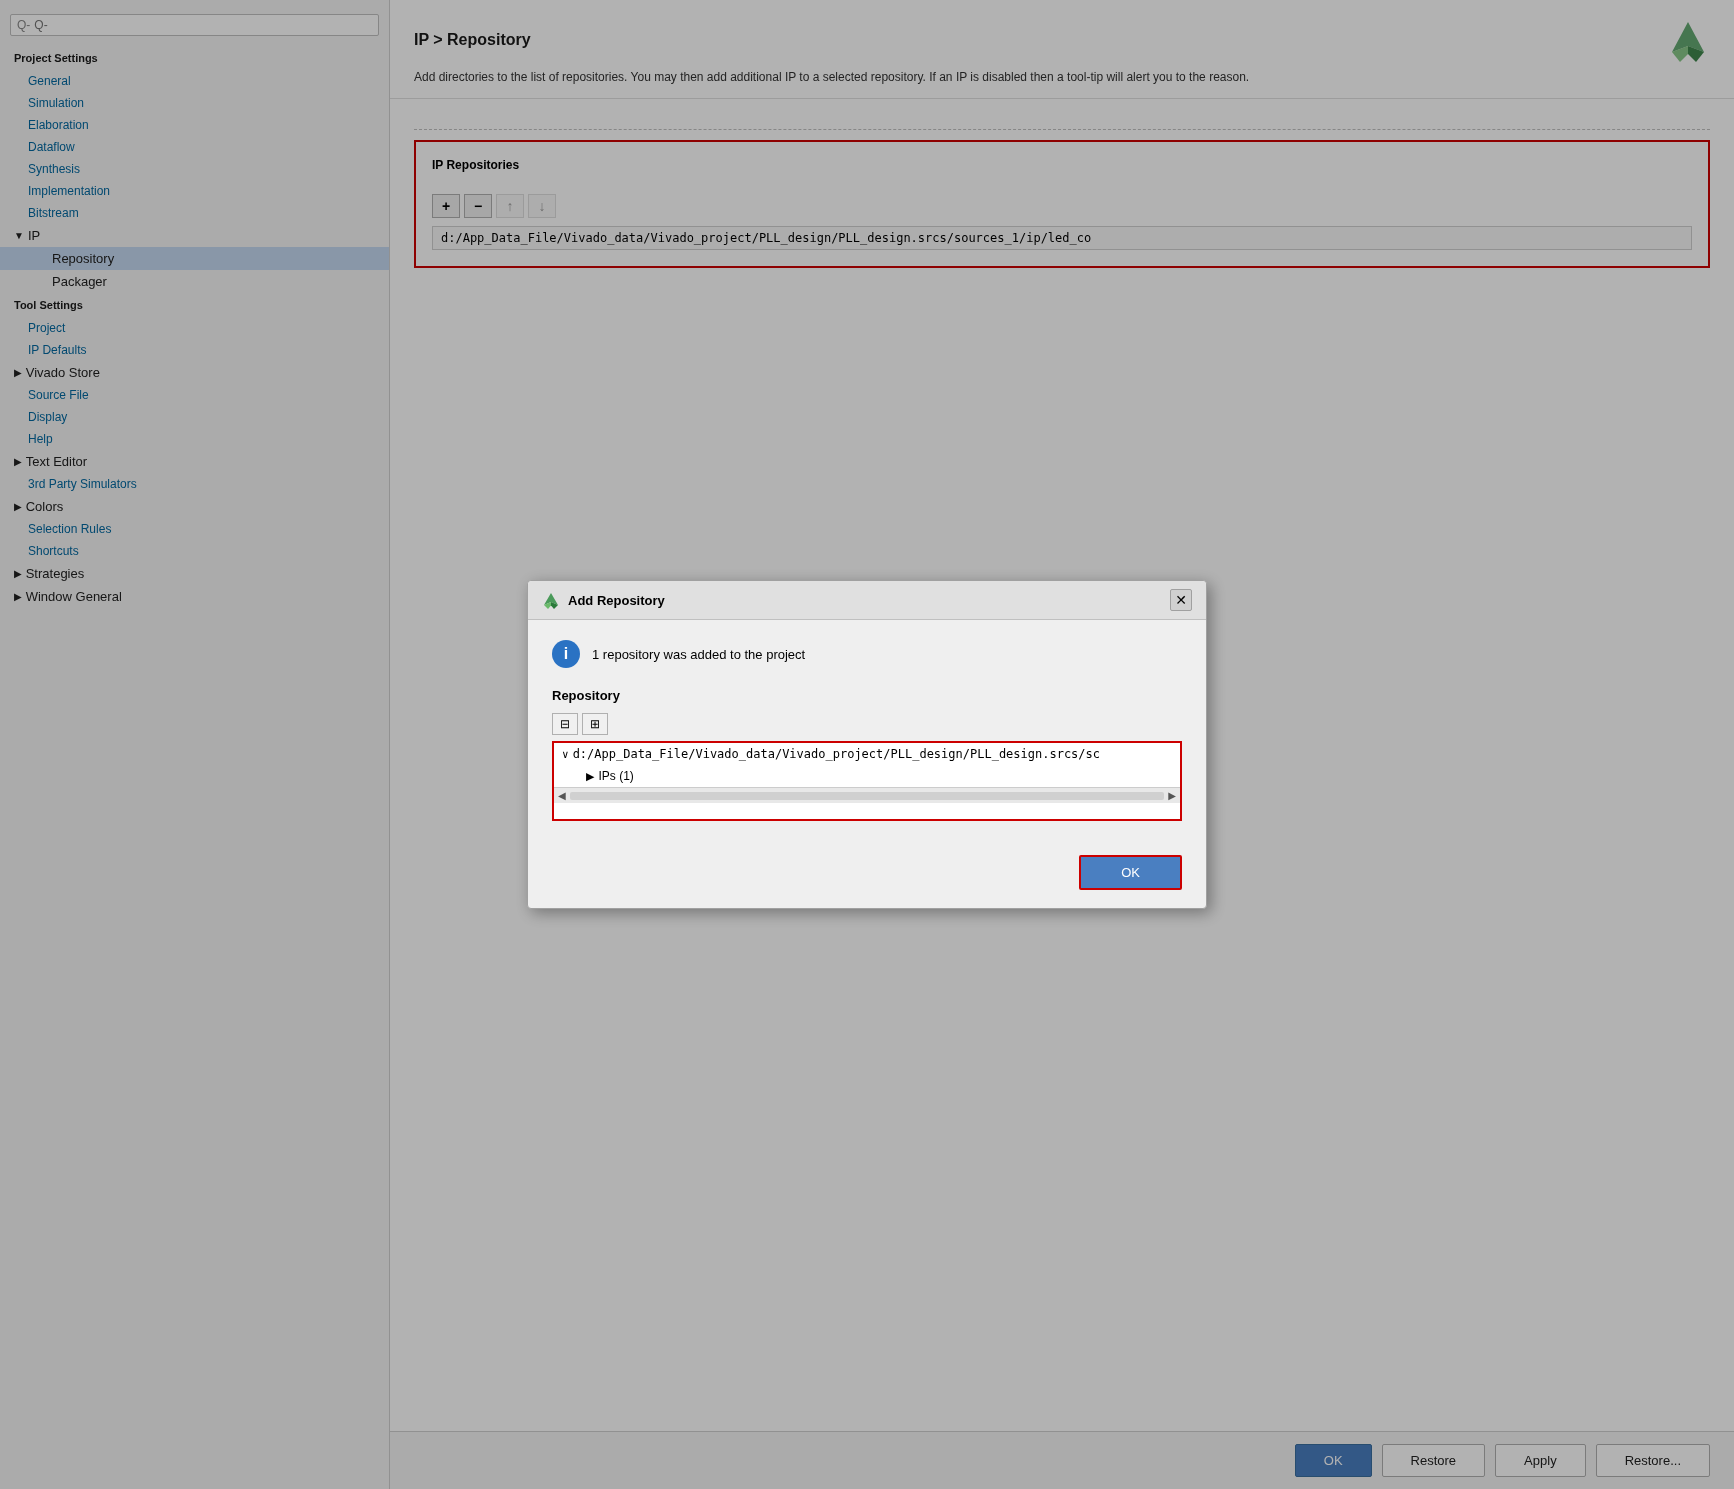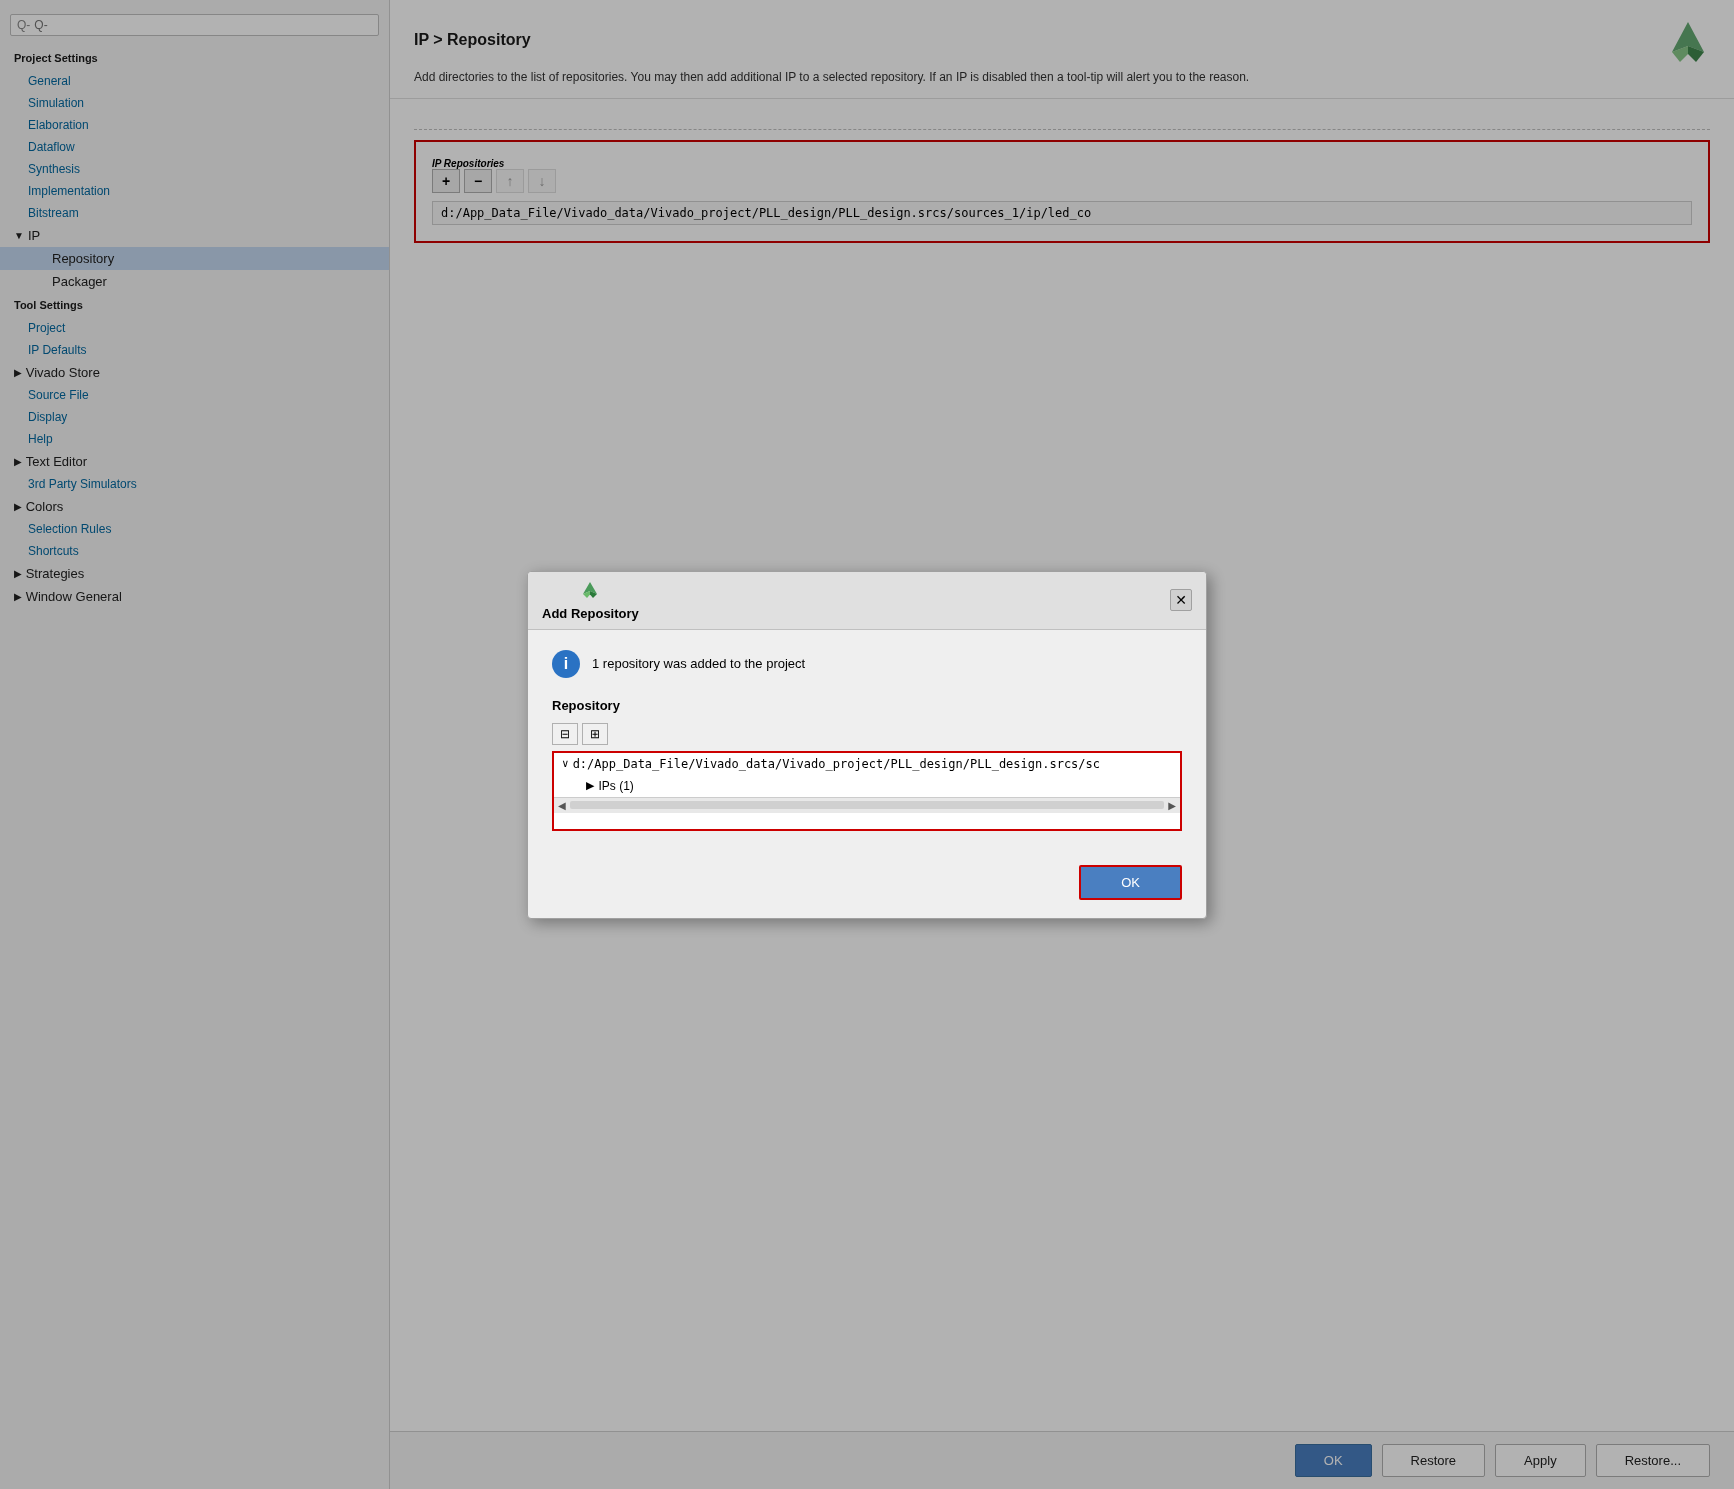--- a/index.html
+++ b/index.html
@@ -115,23 +115,22 @@
 
     
     .ip-repositories-box {
       border: 2px solid #cc0000;
       padding: 16px;
       background: white;
     }
 
     .ip-repositories-title {
       font-weight: bold;
-      font-size: 10px;
-      margin-bottom: 0;
-      font-style: italic;
+      font-size: 12px;
+      margin-bottom: 22px;
     }
 
     .repo-toolbar {
       display: flex;
       gap: 4px;
       margin-bottom: 8px;
     }
 
     .repo-toolbar-btn {
       width: 28px;
@@ -219,21 +218,20 @@
       justify-content: space-between;
       border-radius: 4px 4px 0 0;
     }
 
     .modal-title-left {
       display: flex;
       align-items: center;
       gap: 8px;
       font-size: 13px;
       font-weight: 600;
-      flex-direction: column;
     }
 
     .modal-close-btn {
       width: 22px;
       height: 22px;
       border: 1px solid #a0a0a0;
       background: #d0d0d0;
       cursor: pointer;
       display: flex;
       align-items: center;

